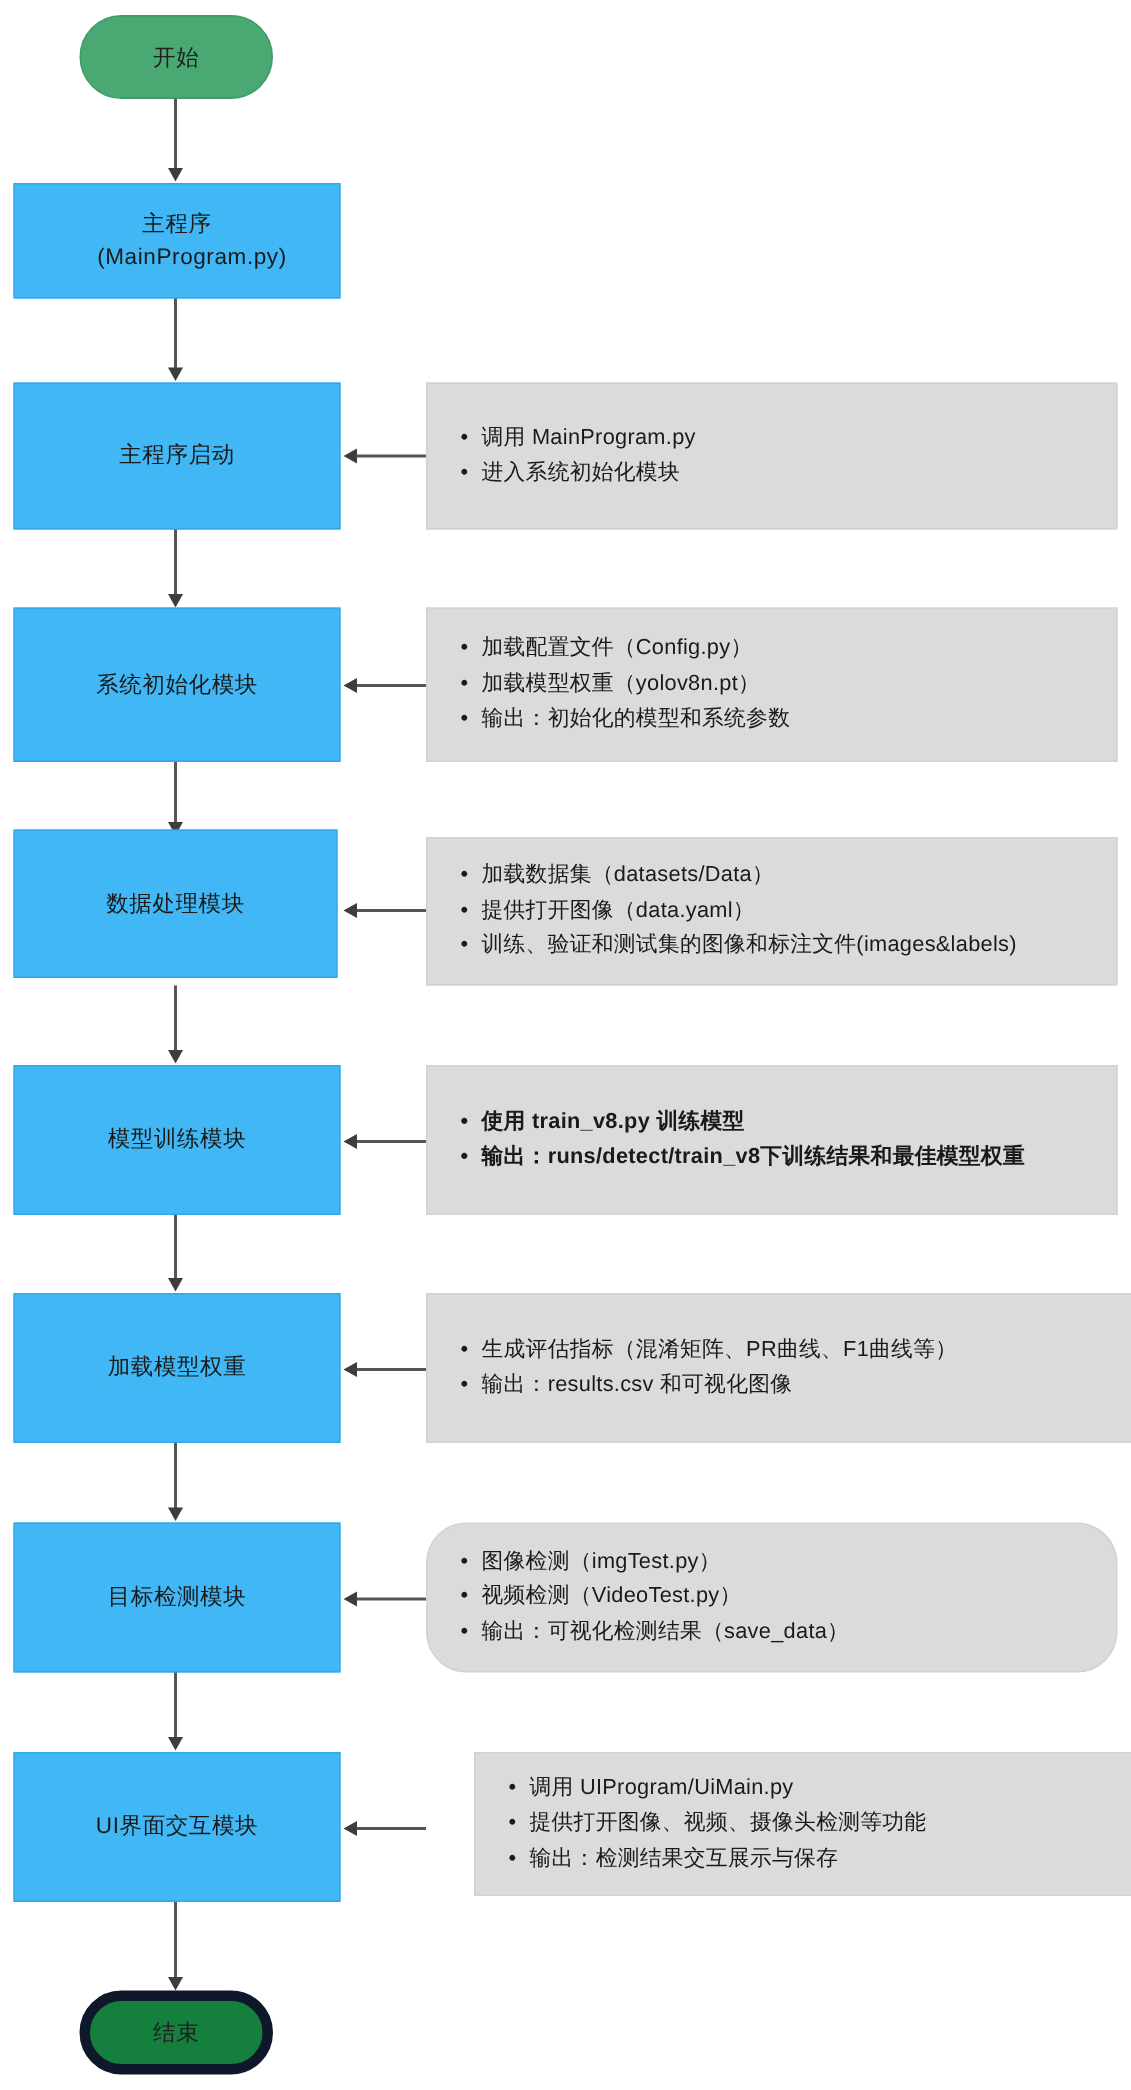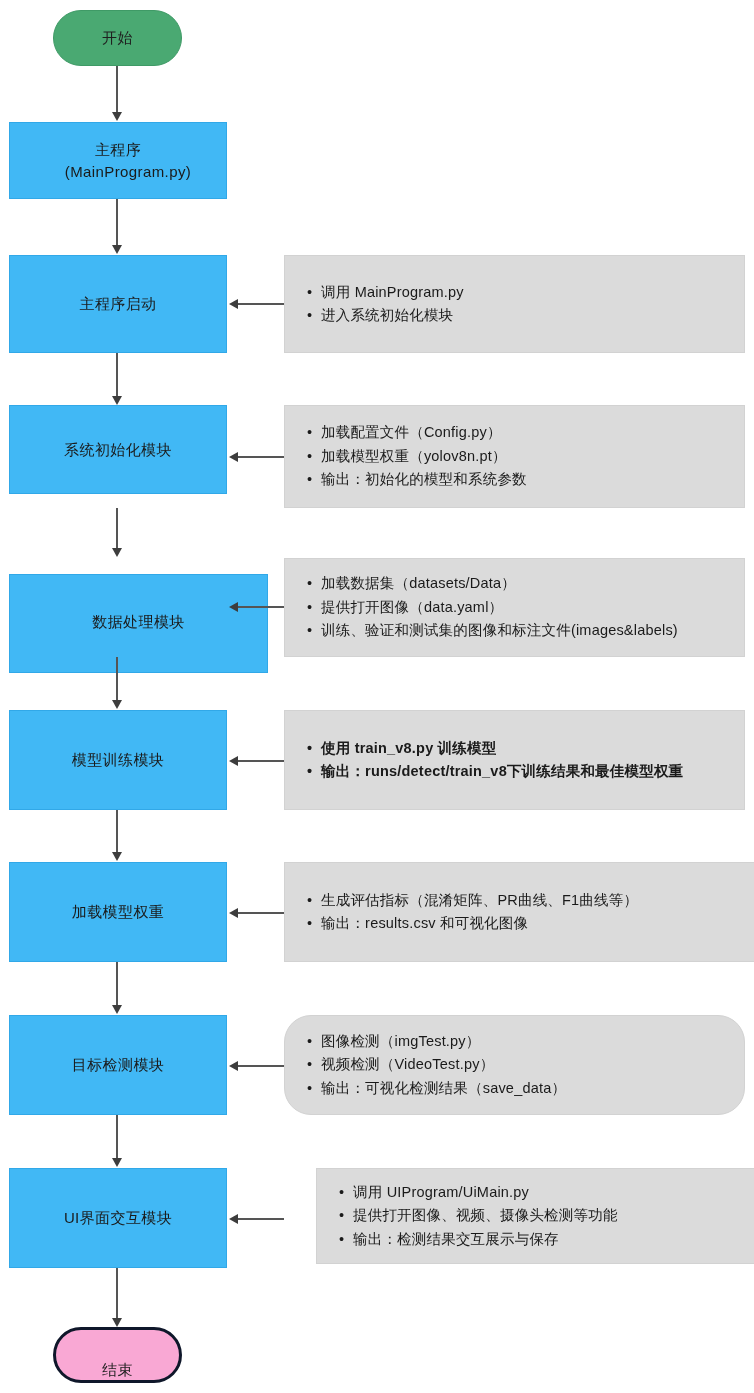--- a/index.html
+++ b/index.html
@@ -28,23 +28,22 @@
     font-size: 15px;
     color: #1f1f1f;
     letter-spacing: 0.5px;
     box-sizing: border-box;
   }
   .terminal.start {
     background: #4aa972;
     border: 1px solid #3f9a66;
   }
   .terminal.end {
-    background: #f9a8d4;
-    border: 3px solid #0f172a;
-    align-items: flex-end;
+    background: #15803d;
+    border: 7px solid #0f172a;
   }
 
   
   .proc {
     position: absolute;
     display: flex;
     align-items: center;
     justify-content: center;
     background: #41b8f5;
     border: 1px solid #31a8e8;
@@ -151,37 +150,37 @@
   <div class="note" style="left:284px; top:255px; width:461px; height:98px;">
     <span class="bullet">调用 MainProgram.py</span>
     <span class="bullet">进入系统初始化模块</span>
   </div>
   <div class="hline" style="left:238px; top:303px; width:46px;"></div>
   <div class="hhead" style="left:229px; top:298.5px;"></div>
 
   <div class="vline" style="left:116px; top:353px; height:44px;"></div>
   <div class="vhead" style="left:111.5px; top:396px;"></div>
 
-  <div class="proc" style="left:9px; top:405px; width:218px; height:89px;">
+  <div class="proc" style="left:9px; top:405px; width:218px; height:103px;">
     <span class="lines">
       <span>系统初始化模块</span>
     </span>
   </div>
   <div class="note" style="left:284px; top:405px; width:461px; height:103px;">
     <span class="bullet">加载配置文件（Config.py）</span>
     <span class="bullet">加载模型权重（yolov8n.pt）</span>
     <span class="bullet">输出：初始化的模型和系统参数</span>
   </div>
   <div class="hline" style="left:238px; top:456px; width:46px;"></div>
   <div class="hhead" style="left:229px; top:451.5px;"></div>
 
   <div class="vline" style="left:116px; top:508px; height:41px;"></div>
   <div class="vhead" style="left:111.5px; top:548px;"></div>
 
-  <div class="proc" style="left:9px; top:574px; width:259px; height:99px;font-family:Liberation Mono, monospace;">
+  <div class="proc" style="left:9px; top:553px; width:216px; height:99px;">
     <span class="lines">
       <span>数据处理模块</span>
     </span>
   </div>
   <div class="note" style="left:284px; top:558px; width:461px; height:99px;">
     <span class="bullet">加载数据集（datasets/Data）</span>
     <span class="bullet">提供打开图像（data.yaml）</span>
     <span class="bullet">训练、验证和测试集的图像和标注文件(images&amp;labels)</span>
   </div>
   <div class="hline" style="left:238px; top:606px; width:46px;"></div>

